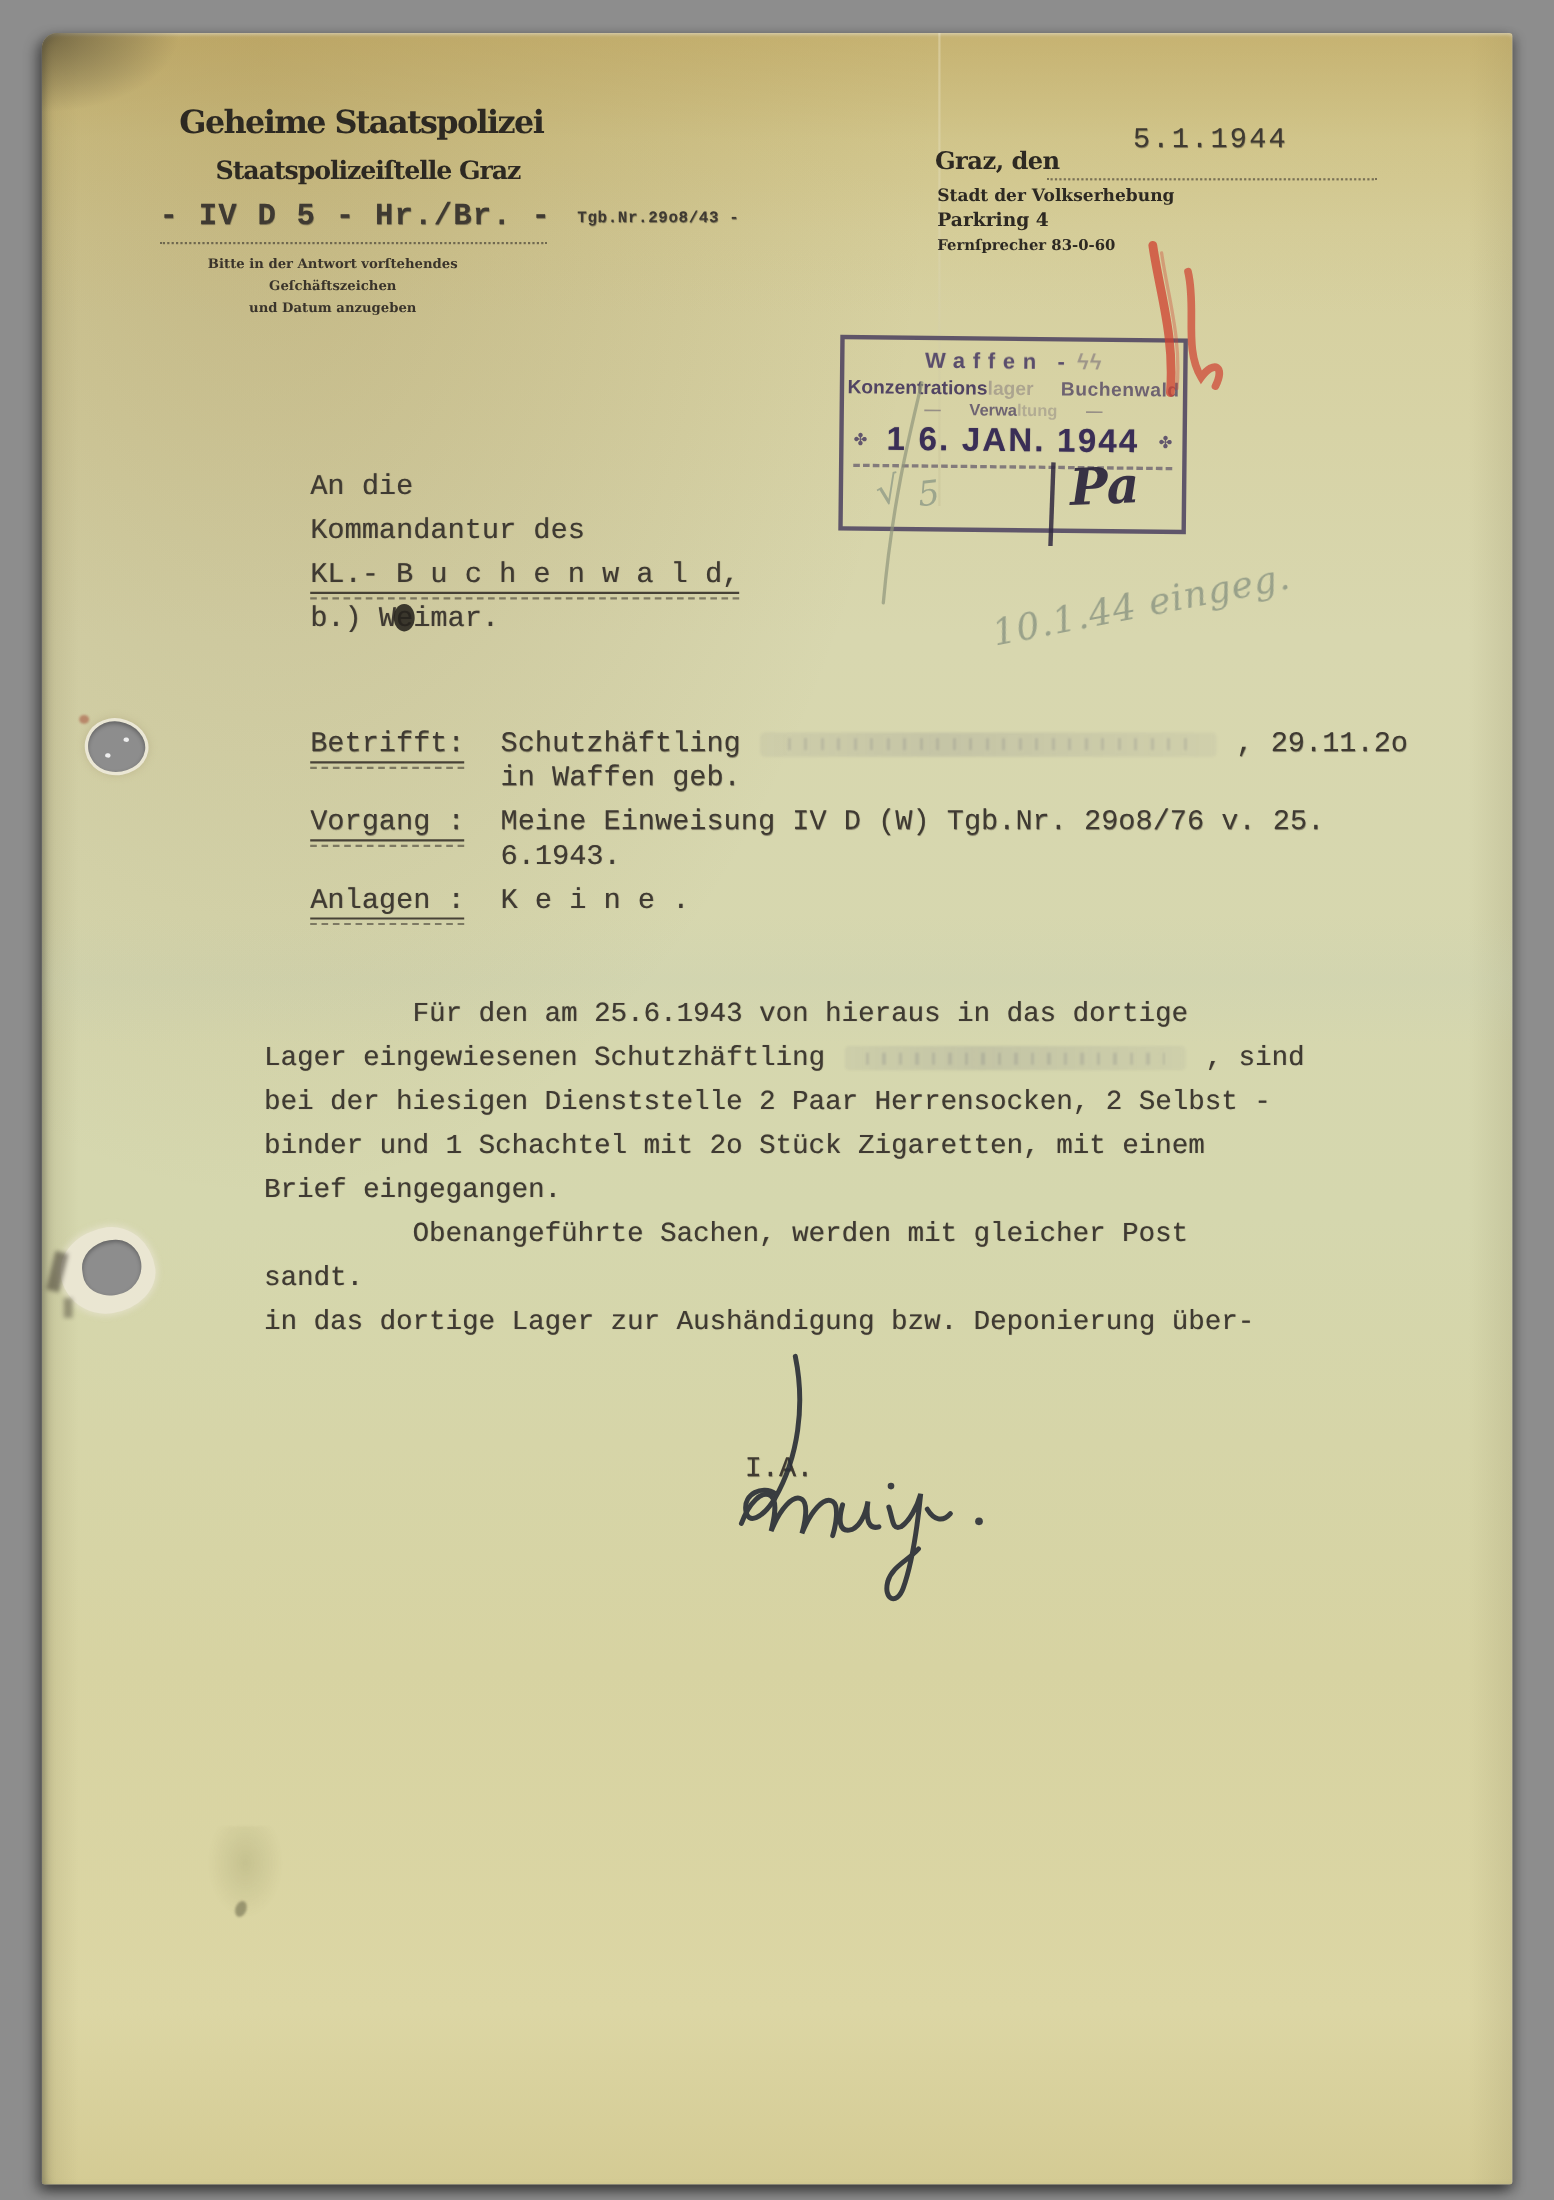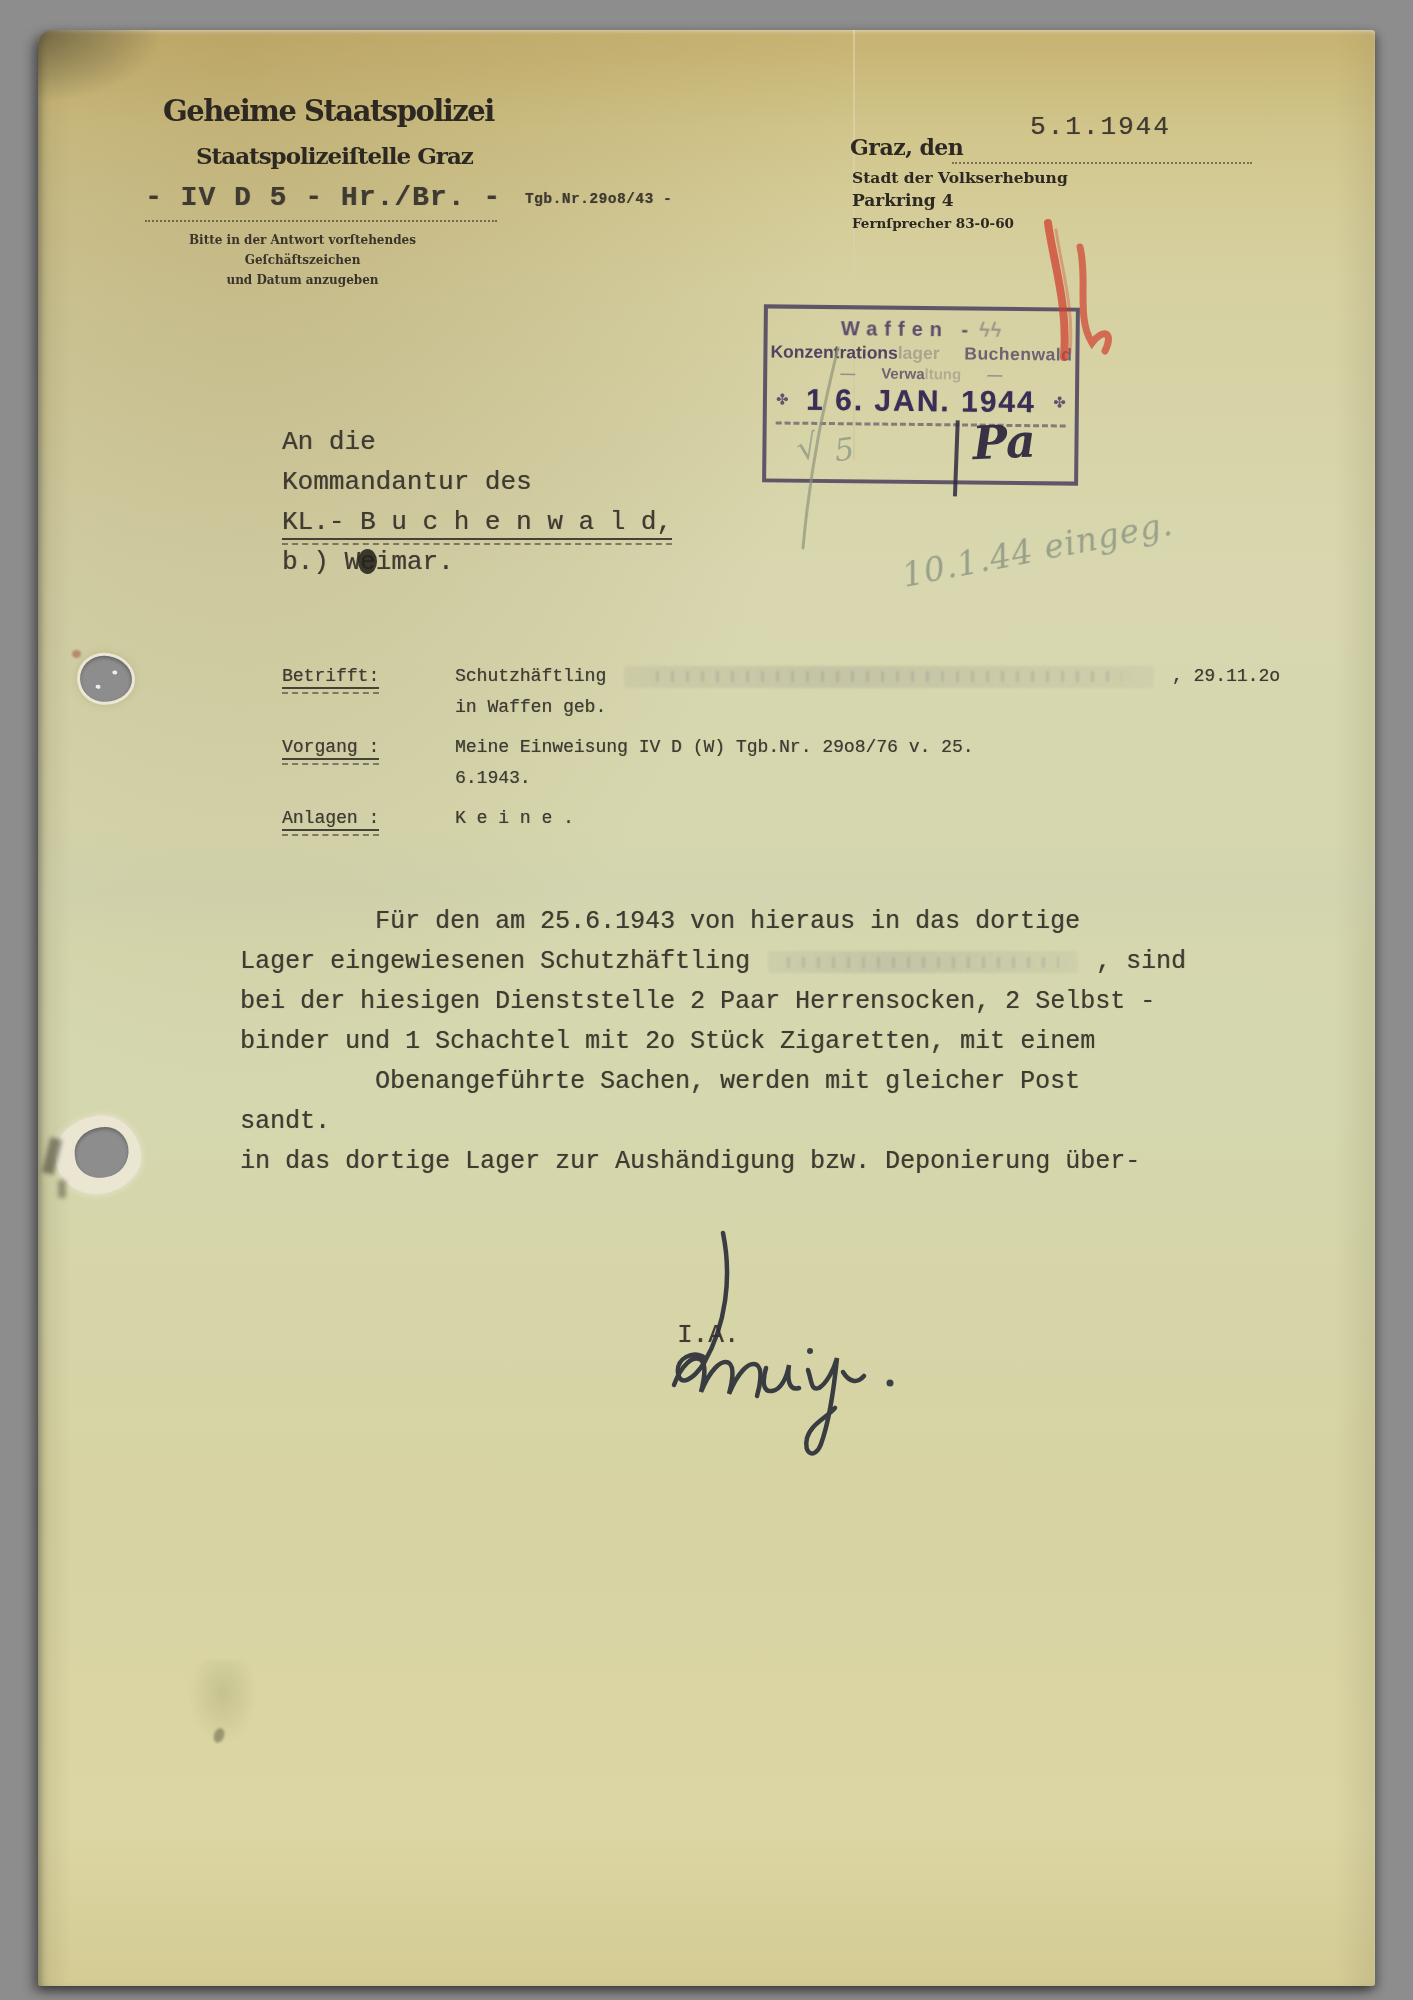--- a/index.html
+++ b/index.html
@@ -73,21 +73,21 @@
     font-family:"DejaVu Serif",serif;color:#99a18a;transform:rotate(-11deg);filter:blur(.3px);}
 
   
   .addr{position:absolute;left:244px;top:392px;font-size:26px;line-height:40px;white-space:nowrap;}
   .uline{border-bottom:2.5px solid rgba(55,50,42,.9);position:relative;padding-bottom:1px;}
   .uline::after{content:"";position:absolute;left:0;right:0;bottom:-7px;border-bottom:2px dashed rgba(55,50,42,.55);}
   .blot{position:relative;}
   .blot::after{content:"";position:absolute;left:-2px;right:-1px;top:2px;bottom:3px;background:rgba(38,34,28,.88);border-radius:50%;}
 
   
-  .subj{position:absolute;left:244px;top:631px;width:998px;font-size:18px;line-height:31px;}
+  .subj{position:absolute;left:244px;top:631px;width:998px;font-size:26px;line-height:31px;}
   .srow{display:flex;}
   .srow + .srow{margin-top:9px;}
   .slabel{width:173px;flex:0 0 173px;}
   .sval{flex:1;}
   .flexline{display:flex;align-items:baseline;}
   .smudge{flex:1;align-self:center;height:22px;margin:0 18px;border-radius:4px;position:relative;
     background:linear-gradient(90deg, rgba(95,95,118,.07), rgba(95,95,118,.15) 40%, rgba(95,95,118,.06));filter:blur(1.2px);}
   .smudge::after{content:"";position:absolute;left:6%;right:6%;top:25%;height:50%;
     background:repeating-linear-gradient(90deg, rgba(70,70,102,.14) 0 3px, transparent 3px 15px);}
 
@@ -220,20 +220,21 @@
 
   <div class="bodytext t">
     <div class="ind">Für den am 25.6.1943 von hieraus in das dortige</div>
     <div class="flexline">
       <span>Lager eingewiesenen Schutzhäftling</span>
       <span class="smudge"></span>
       <span>, sind</span>
     </div>
     <div>bei der hiesigen Dienststelle 2 Paar Herrensocken, 2 Selbst -</div>
     <div>binder und 1 Schachtel mit 2o Stück Zigaretten, mit einem</div>
+    <div>Brief eingegangen.</div>
     <div class="ind">Obenangeführte Sachen, werden mit gleicher Post</div>
     <div>sandt.</div>
     <div>in das dortige Lager zur Aushändigung bzw. Deponierung über-</div>
   </div>
 
   <div class="ia t">I.A.</div>
   <svg class="sig-svg" width="300" height="260" viewBox="0 0 300 260">
     <g fill="none" stroke="#2c3038" stroke-width="4.5" stroke-linecap="round" opacity=".92">
       <path d="M85,8 C94,52 88,100 66,138 C55,155 42,162 40,148 C38,133 55,125 67,133"></path>
       <path d="M36,160 C43,141 55,129 63,135 C69,140 66,155 63,167 C71,147 83,133 91,138 C97,142 94,159 91,169 C99,149 111,135 119,140 C125,144 122,161 119,171"></path>

